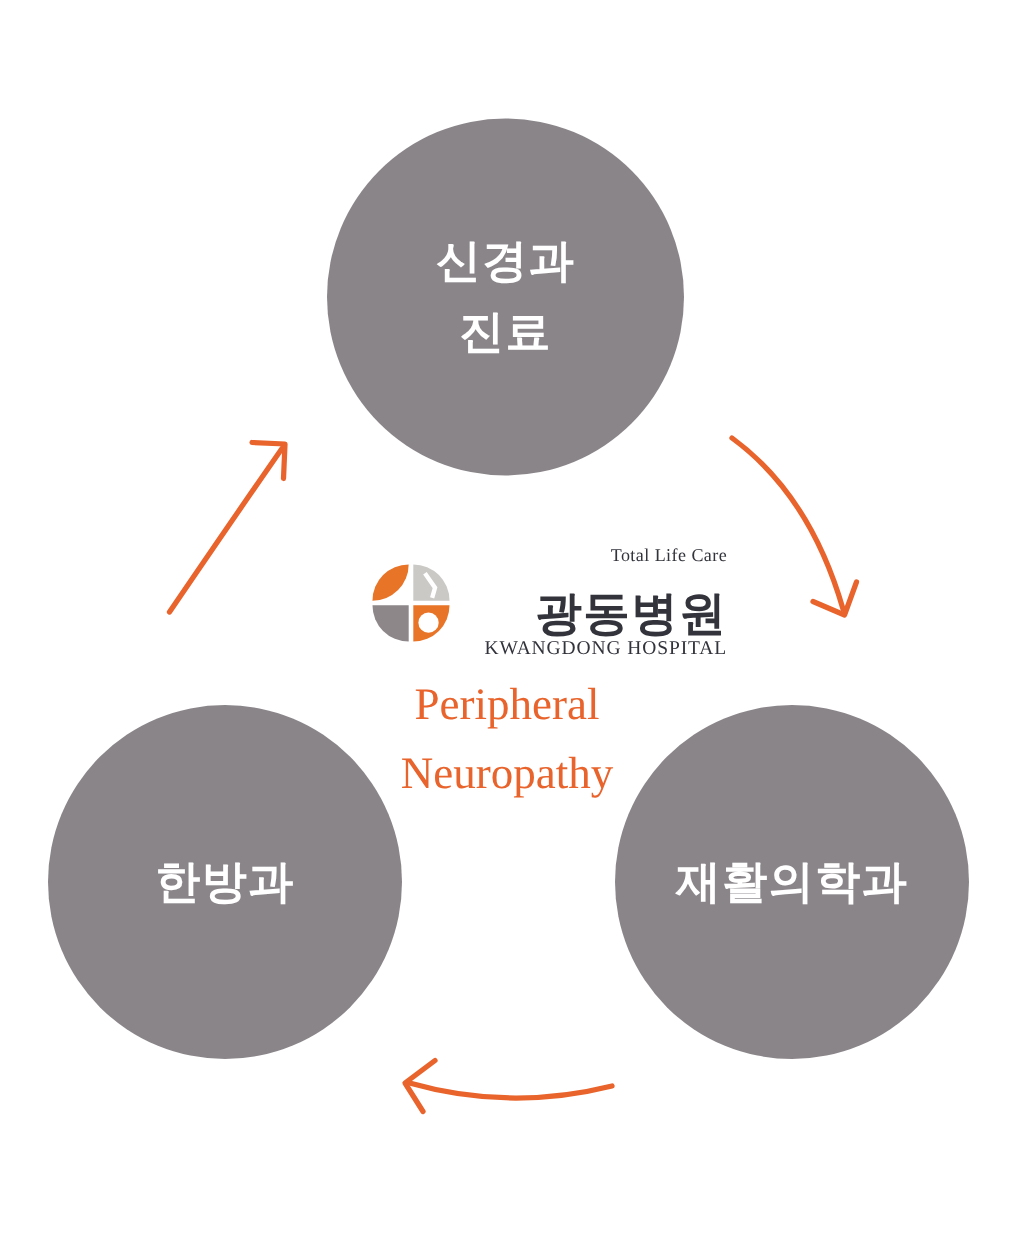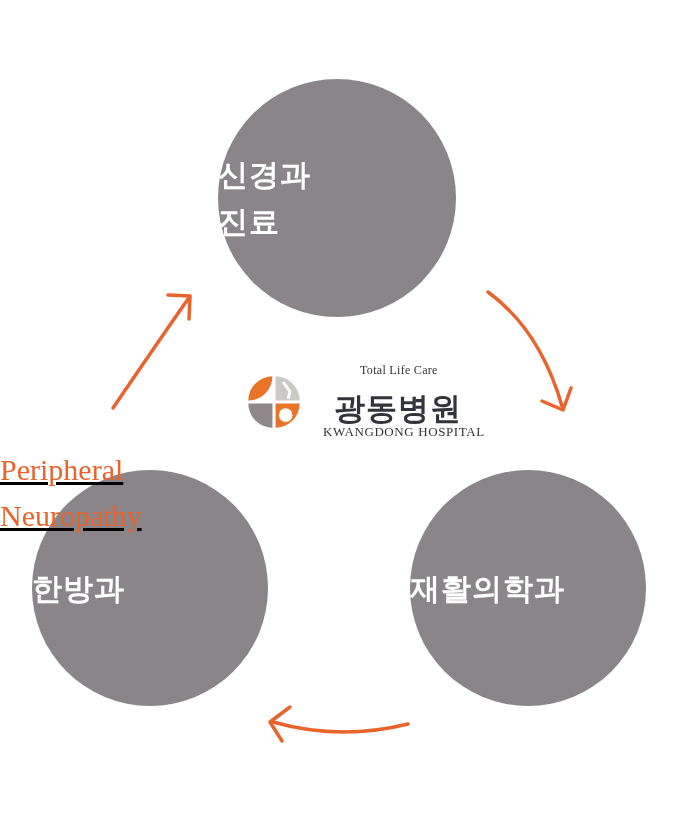--- a/index.html
+++ b/index.html
@@ -8,42 +8,42 @@
     width:676px;height:822px;
     background:#ffffff;
     overflow:hidden;
     font-family:"Liberation Sans", sans-serif;
   }
   .circle{
     position:absolute;
     border-radius:50%;
     background:var(--circle-gray,#8a8589);
     display:flex;flex-direction:column;
-    align-items:flex-start;justify-content:center;
+    align-items:center;justify-content:center;
     text-align:center;
   }
   .circle-label{
     color:#ffffff;
     font-weight:700;
     font-size:30px;
     line-height:47px;
     letter-spacing:1px;
     white-space:nowrap;
   }
   .circle.top{left:218px;top:79px;width:238px;height:238px;}
   .circle.left{left:32px;top:470px;width:236px;height:236px;}
   .circle.right{left:410px;top:470px;width:236px;height:236px;}
 
   .logo{
     position:absolute;
     left:246px;top:364px;
     display:flex;align-items:center;
   }
   .logo-mark{width:56px;height:56px;flex:0 0 auto;}
-  .logo-text{margin-left:9px;display:flex;flex-direction:column;align-items:center;}
+  .logo-text{margin-left:9px;display:flex;flex-direction:column;align-items:flex-end;}
   .logo-tagline{
     font-family:"Liberation Serif", serif;
     font-size:12px;line-height:13px;
     letter-spacing:0.3px;
     color:var(--logo-text-dark,#32333b);
     margin-left:2px;
   }
   .logo-name-ko{
     font-family:"Liberation Sans", sans-serif;
     font-weight:700;
@@ -56,22 +56,21 @@
     font-family:"Liberation Serif", serif;
     font-size:13px;line-height:14px;
     letter-spacing:0.6px;
     color:var(--logo-text-dark,#32333b);
     margin-left:12px;
   }
 
   .clinic-title{
     position:absolute;
     left:0;top:447px;width:676px;
-    text-align:left;
-    text-decoration:underline;
+    text-align:center;
   }
   .clinic-title-line{
     font-family:"Liberation Serif", serif;
     font-size:30px;line-height:46px;
     color:var(--orange,#e8642c);
   }
 
   .arrows{
     position:absolute;left:0;top:0;width:676px;height:822px;
     pointer-events:none;

